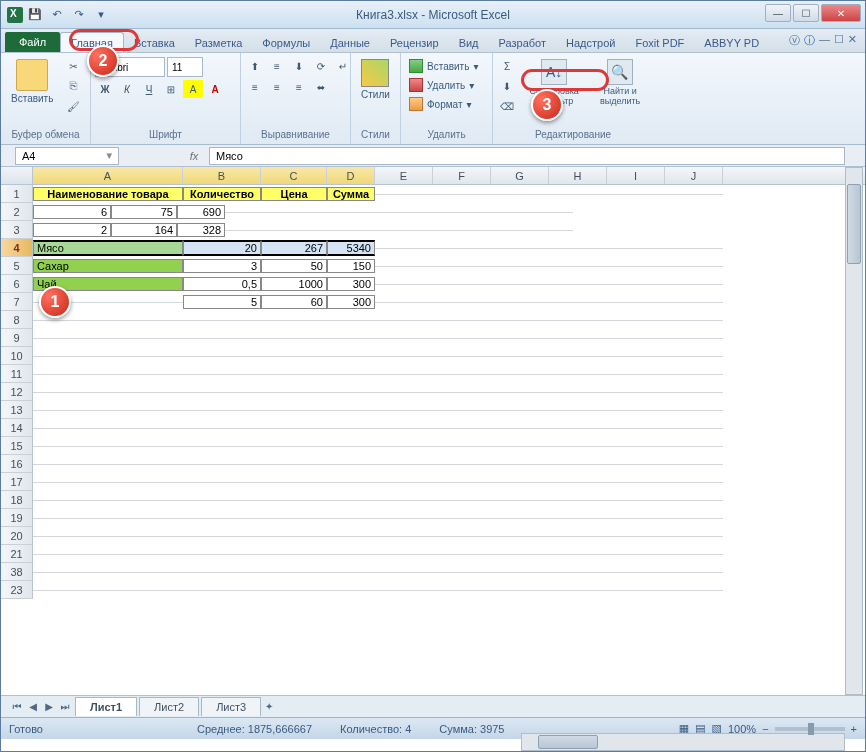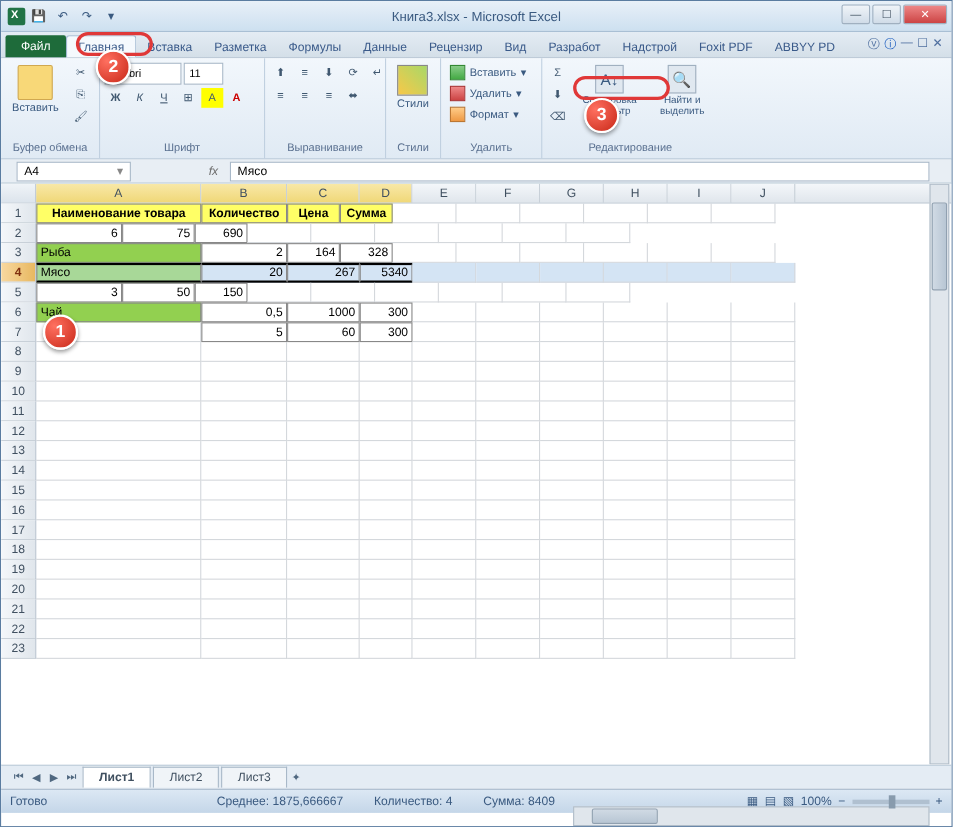--- a/index.html
+++ b/index.html
@@ -40,21 +40,21 @@
 .grid-area { position:relative; height:528px; overflow:hidden; background:#fff; }
 .col-headers { display:flex; height:18px; background:linear-gradient(#f4f7fa,#e0e6ec); border-bottom:1px solid #b8c4d0; }
 .corner { width:32px; border-right:1px solid #b8c4d0; background:linear-gradient(#f0f4f8,#dce4ec); }
 .col-h { border-right:1px solid #c8d0d8; text-align:center; font-size:11px; color:#405060; display:flex; align-items:center; justify-content:center; background:linear-gradient(#f4f7fa,#e0e6ec); }
 .col-h.sel { background:linear-gradient(#f8e8a8,#f0d878); }
 .grid-body { display:flex; }
 .row-headers { width:32px; }
 .row-h { height:18px; border-bottom:1px solid #c8d0d8; border-right:1px solid #b8c4d0; background:linear-gradient(90deg,#f4f7fa,#e0e6ec); text-align:center; font-size:11px; color:#405060; display:flex; align-items:center; justify-content:center; }
 .row-h.sel { background:linear-gradient(90deg,#f8d8a0,#e8b860); color:#803010; font-weight:bold; }
 .cells { position:relative; }
-.cell-row { display:flex; height:18px; }
+.cell-row { display:flex; height:18px;align-items:center; }
 .cell { border-right:1px solid #d4d8dc; border-bottom:1px solid #d4d8dc; font-size:11px; padding:0 3px; display:flex; align-items:center; overflow:hidden; white-space:nowrap; }
 .cell.ralign { justify-content:flex-end; }
 .hdr-cell { background:#ffff66; font-weight:bold; justify-content:center; border:1px solid #888; }
 .green-cell { background:#92d050; border:1px solid #888; }
 .data-cell { border:1px solid #888; }
 .sel-row .cell { background:#d4e4f4; }
 .sel-row .green-cell { background:#a8d898; }
 .thick-top { border-top:2px solid #000; }
 .thick-bot { border-bottom:2px solid #000; }
 .sheet-tabs { height:22px; background:#e4ecf4; border-top:1px solid #b0c0d0; display:flex; align-items:center; padding-left:8px; font-size:10px; }
@@ -257,51 +257,50 @@
         <div class="row-h">12</div>
         <div class="row-h">13</div>
         <div class="row-h">14</div>
         <div class="row-h">15</div>
         <div class="row-h">16</div>
         <div class="row-h">17</div>
         <div class="row-h">18</div>
         <div class="row-h">19</div>
         <div class="row-h">20</div>
         <div class="row-h">21</div>
-        <div class="row-h">22</div>
+        <div class="row-h">38</div>
         <div class="row-h">23</div>
       </div>
     <div class="cells" id="cells">
         <div class="cell-row">
           <div class="cell hdr-cell" style="width: 150px;">Наименование товара</div>
           <div class="cell hdr-cell" style="width: 78px;">Количество</div>
-          <div class="cell hdr-cell" style="width: 48px;">Цена</div>
+          <div class="cell hdr-cell" style="width: 66px;">Цена</div>
           <div class="cell hdr-cell" style="width: 48px;">Сумма</div>
           <div class="cell" style="width: 58px;"></div>
           <div class="cell" style="width: 58px;"></div>
           <div class="cell" style="width: 58px;"></div>
           <div class="cell" style="width: 58px;"></div>
           <div class="cell" style="width: 58px;"></div>
           <div class="cell" style="width: 58px;"></div>
         </div>
         <div class="cell-row">
           <div class="cell data-cell ralign" style="width: 78px;">6</div>
           <div class="cell data-cell ralign" style="width: 66px;">75</div>
           <div class="cell data-cell ralign" style="width: 48px;">690</div>
           <div class="cell" style="width: 58px;"></div>
           <div class="cell" style="width: 58px;"></div>
           <div class="cell" style="width: 58px;"></div>
           <div class="cell" style="width: 58px;"></div>
           <div class="cell" style="width: 58px;"></div>
           <div class="cell" style="width: 58px;"></div>
         </div>
         <div class="cell-row">
-          <div class="cell green-cell" style="width: 150px;">Рыба</div>
           <div class="cell data-cell ralign" style="width: 78px;">2</div>
-          <div class="cell data-cell ralign" style="width: 48px;">164</div>
+          <div class="cell data-cell ralign" style="width: 66px;">164</div>
           <div class="cell data-cell ralign" style="width: 48px;">328</div>
           <div class="cell" style="width: 58px;"></div>
           <div class="cell" style="width: 58px;"></div>
           <div class="cell" style="width: 58px;"></div>
           <div class="cell" style="width: 58px;"></div>
           <div class="cell" style="width: 58px;"></div>
           <div class="cell" style="width: 58px;"></div>
         </div>
         <div class="cell-row sel-row">
           <div class="cell green-cell thick-top thick-bot" style="width: 150px;">Мясо</div>
@@ -309,20 +308,21 @@
           <div class="cell data-cell ralign thick-top thick-bot" style="width: 66px;">267</div>
           <div class="cell data-cell ralign thick-top thick-bot" style="width: 48px;">5340</div>
           <div class="cell" style="width: 58px;"></div>
           <div class="cell" style="width: 58px;"></div>
           <div class="cell" style="width: 58px;"></div>
           <div class="cell" style="width: 58px;"></div>
           <div class="cell" style="width: 58px;"></div>
           <div class="cell" style="width: 58px;"></div>
         </div>
         <div class="cell-row">
+          <div class="cell green-cell" style="width: 150px;">Сахар</div>
           <div class="cell data-cell ralign" style="width: 78px;">3</div>
           <div class="cell data-cell ralign" style="width: 66px;">50</div>
           <div class="cell data-cell ralign" style="width: 48px;">150</div>
           <div class="cell" style="width: 58px;"></div>
           <div class="cell" style="width: 58px;"></div>
           <div class="cell" style="width: 58px;"></div>
           <div class="cell" style="width: 58px;"></div>
           <div class="cell" style="width: 58px;"></div>
           <div class="cell" style="width: 58px;"></div>
         </div>
@@ -561,21 +561,21 @@
   <div class="hscroll">
       <div class="hscroll-thumb"></div>
     </div>
 </div>
 
 <div class="status">
   <span>Готово</span>
   <div class="aggs">
     <span><span>Среднее:</span> <span>1875,666667</span></span>
     <span><span>Количество:</span> <span>4</span></span>
-    <span><span>Сумма:</span> <span>8409</span></span>
+    <span><span>Сумма:</span> <span>3975</span></span>
   </div>
   <div style="margin-left:auto;display:flex;gap:6px;align-items:center">
     <span>▦</span>
     <span>▤</span>
     <span>▧</span>
     <span>100%</span>
     <span>−</span>
     <div style="width:70px;height:4px;background:#b0c0d0;position:relative">
         <div style="position:absolute;left:33px;top:-4px;width:6px;height:12px;background:#889bad"></div>
       </div>

